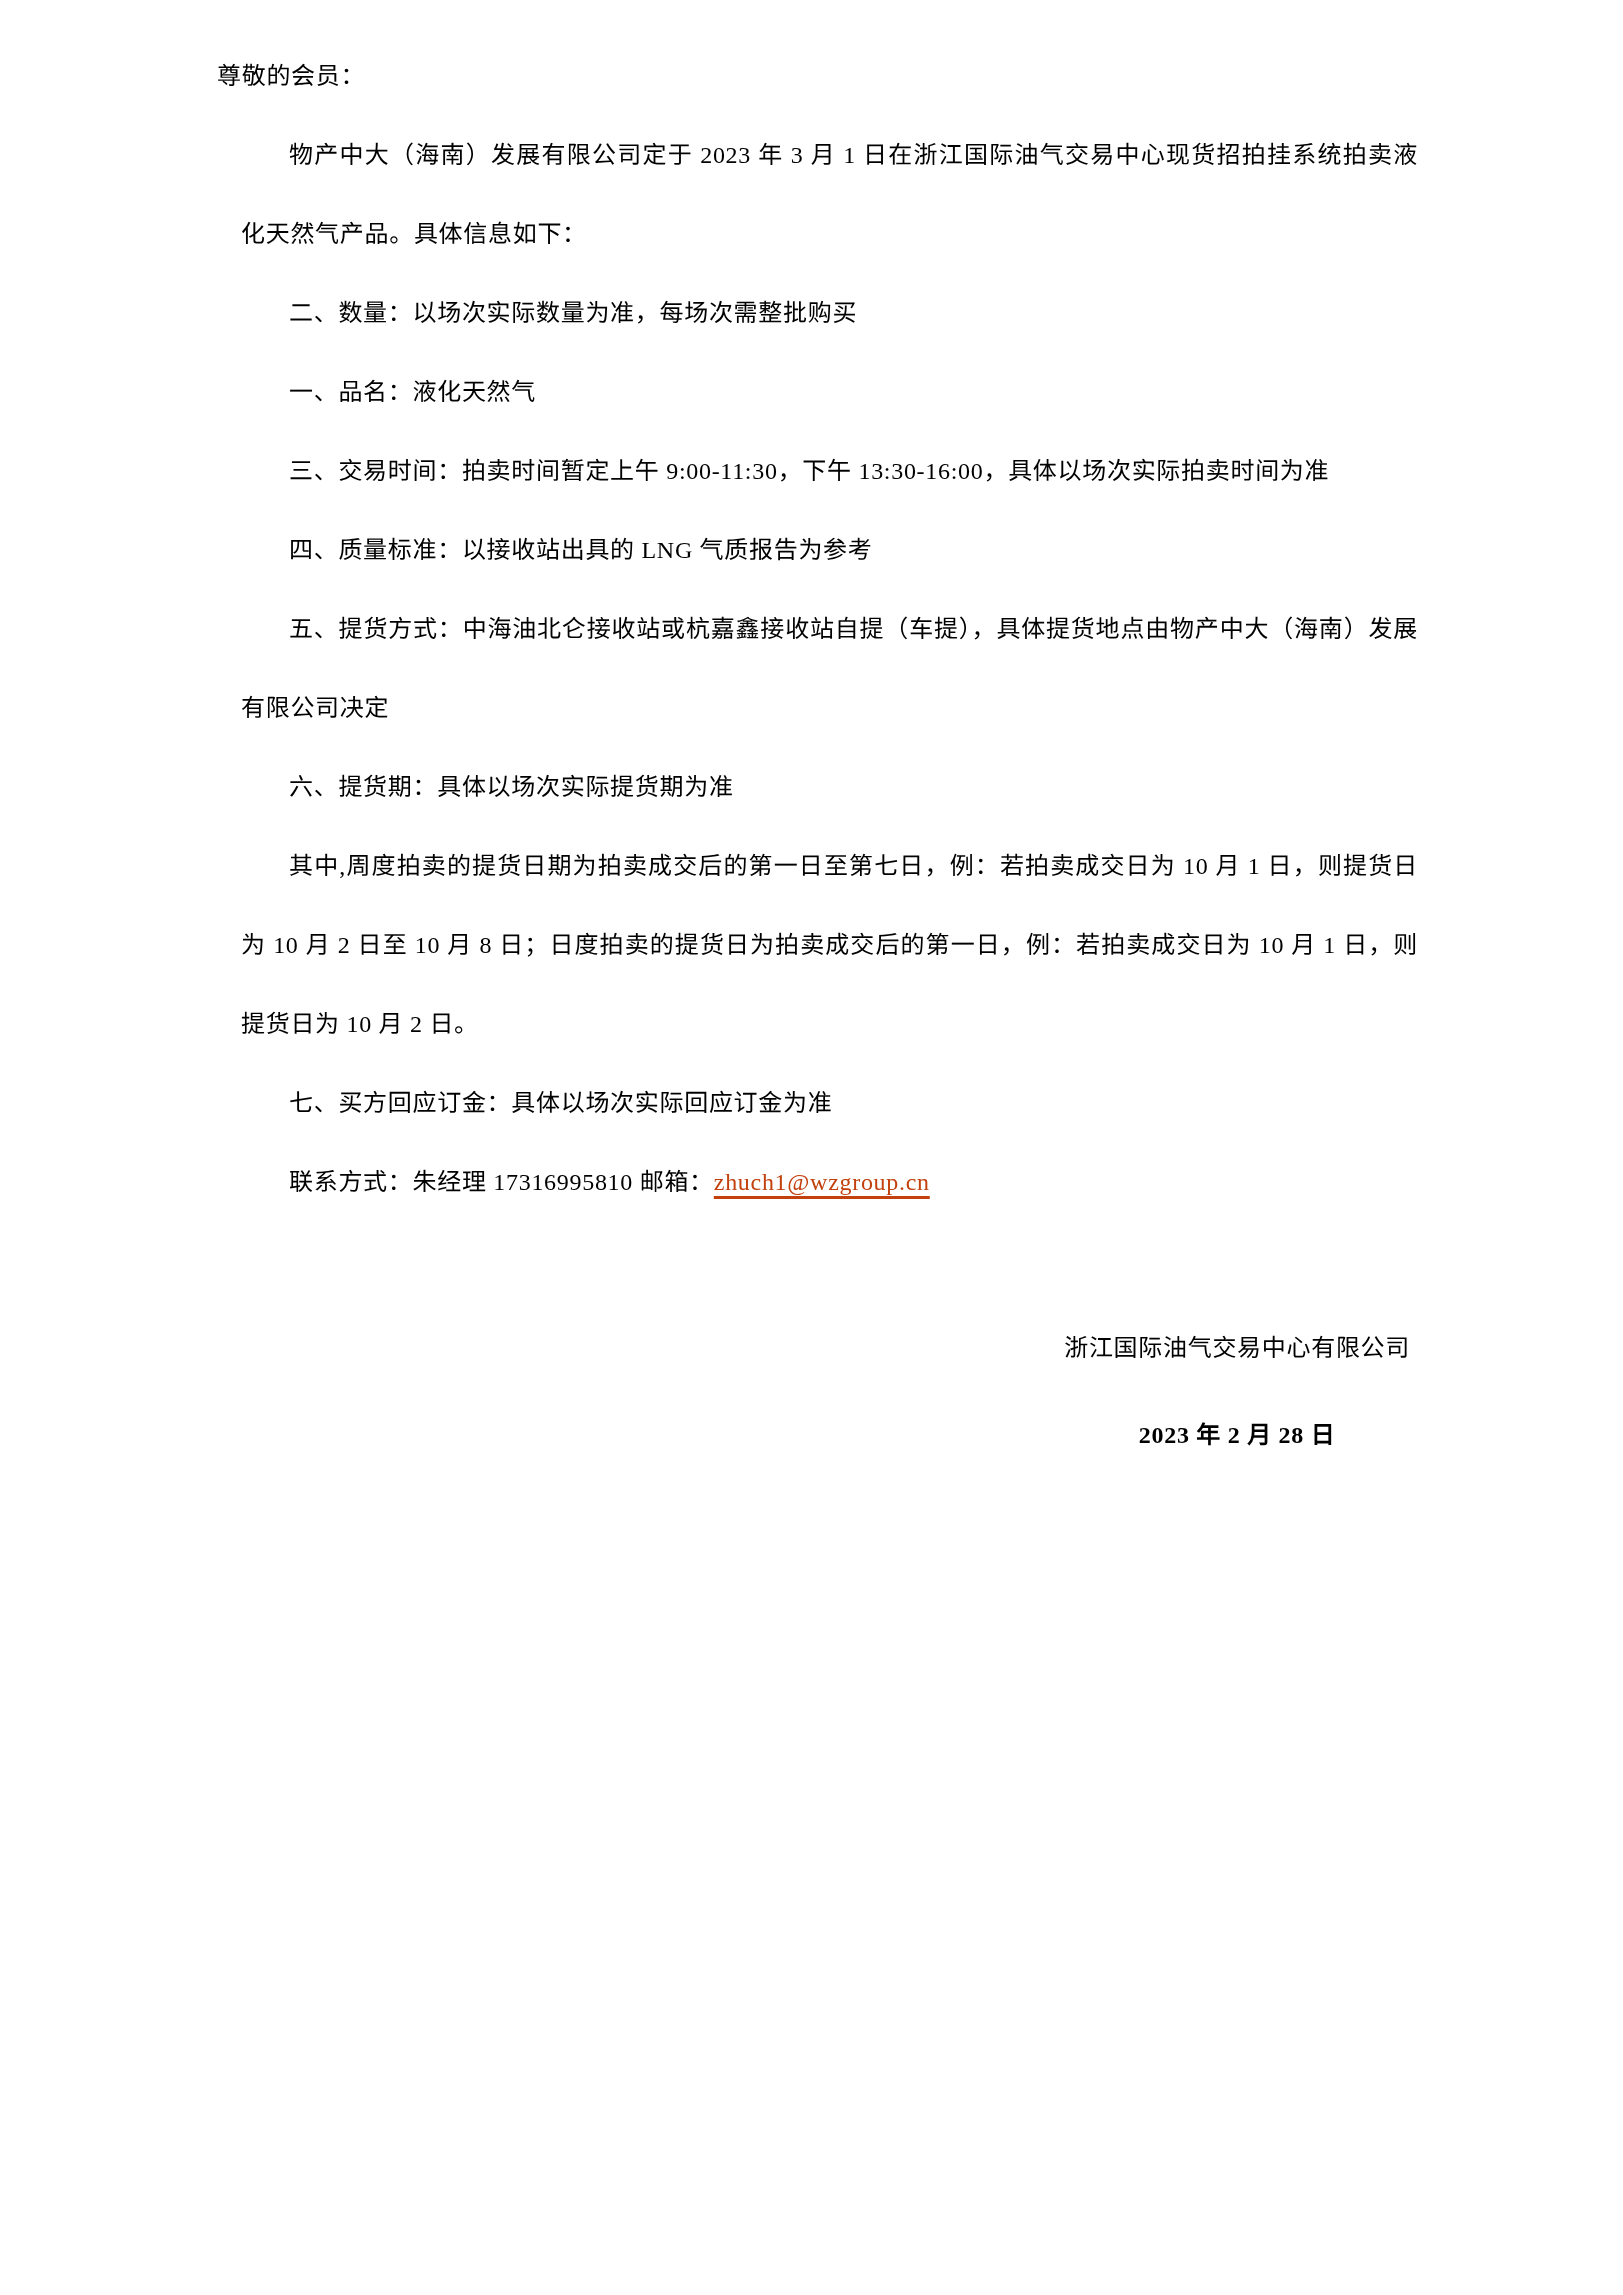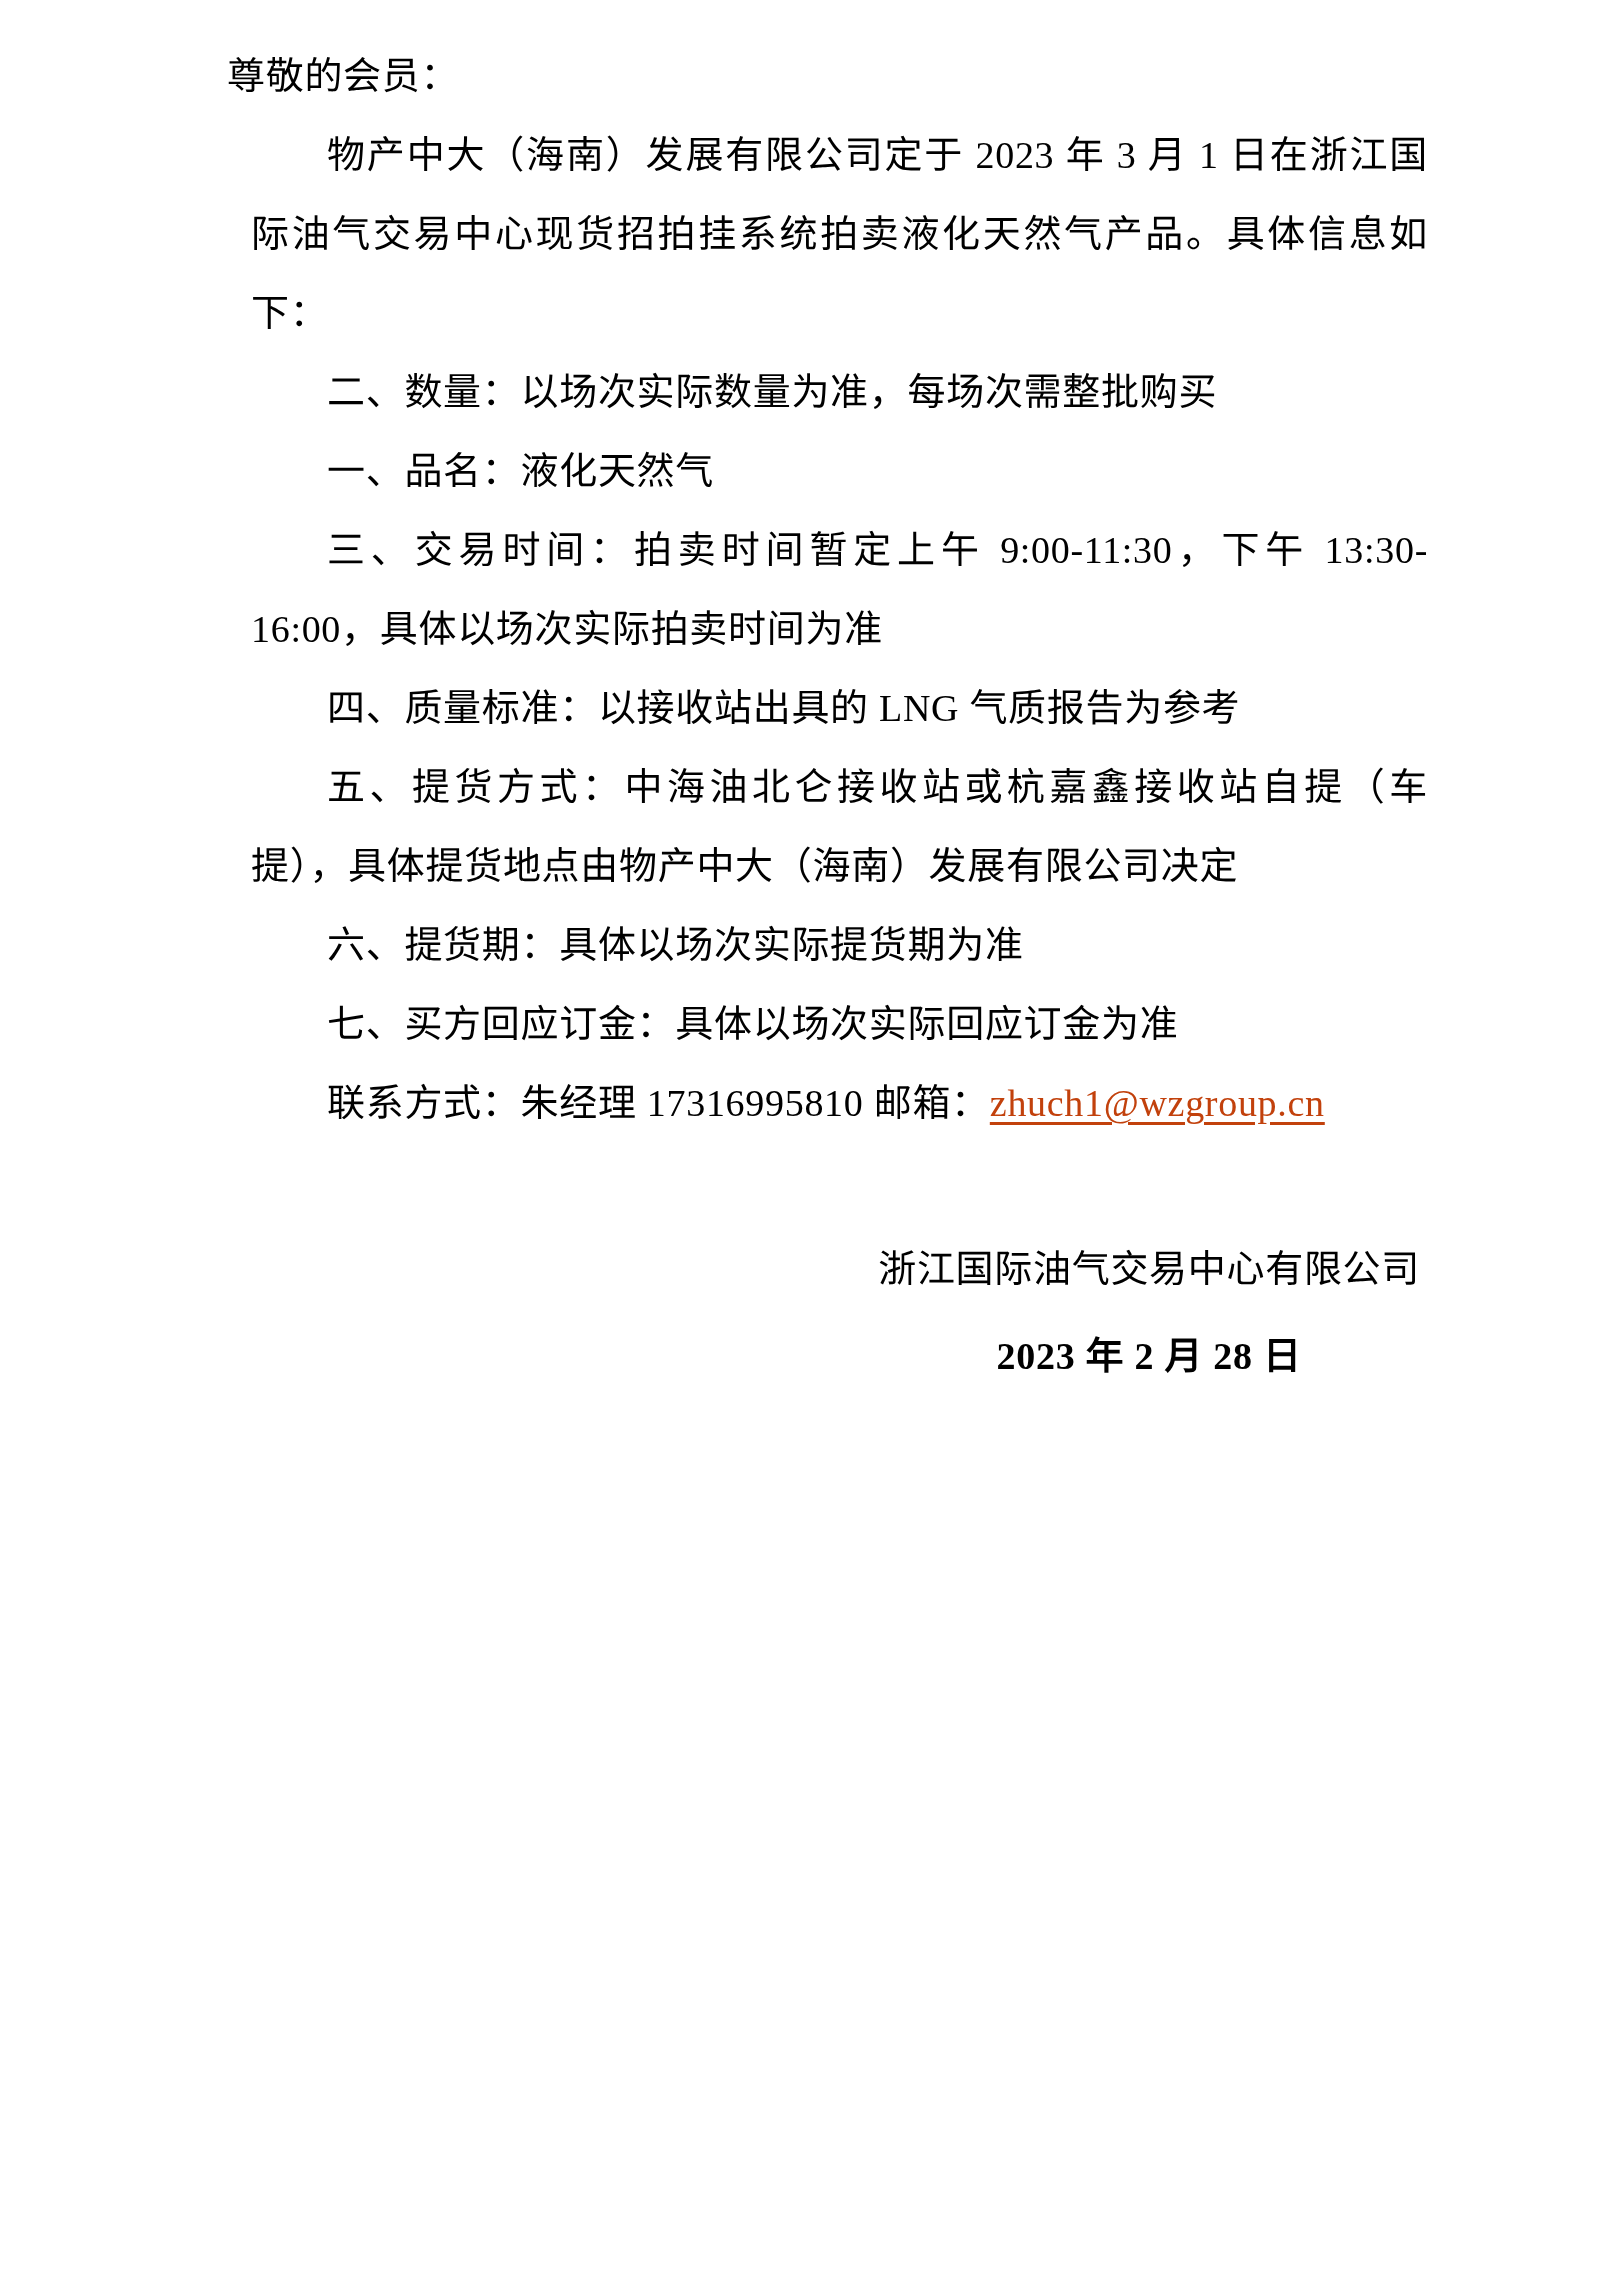--- a/index.html
+++ b/index.html
@@ -9,25 +9,25 @@
   }
   .page {
     position: relative;
     width: 1623px;
     height: 2295px;
     background: #ffffff;
     overflow: hidden;
   }
   .content {
     position: absolute;
-    left: 227px;
+    left: 217px;
     top: 37px;
     width: 1201px;
     font-family: "Liberation Serif", "DejaVu Serif", serif;
-    font-size: 38px;
+    font-size: 24px;
     line-height: 79px;
     color: #000000;
     text-align: justify;
     text-justify: inter-ideograph;
     letter-spacing: 0.7px;
   }
   p.para {
     margin: 0;
     padding: 0;
   }
@@ -66,20 +66,21 @@
   <div class="content">
     <div id="paragraphs">
         <p class="para">尊敬的会员：</p>
         <p class="para indent">物产中大（海南）发展有限公司定于 2023 年 3 月 1 日在浙江国际油气交易中心现货招拍挂系统拍卖液化天然气产品。具体信息如下：</p>
         <p class="para indent">二、数量：以场次实际数量为准，每场次需整批购买</p>
         <p class="para indent">一、品名：液化天然气</p>
         <p class="para indent">三、交易时间：拍卖时间暂定上午 9:00-11:30，下午 13:30-16:00，具体以场次实际拍卖时间为准</p>
         <p class="para indent">四、质量标准：以接收站出具的 LNG 气质报告为参考</p>
         <p class="para indent">五、提货方式：中海油北仑接收站或杭嘉鑫接收站自提（车提），具体提货地点由物产中大（海南）发展有限公司决定</p>
         <p class="para indent">六、提货期：具体以场次实际提货期为准</p>
+        <p class="para indent">其中,周度拍卖的提货日期为拍卖成交后的第一日至第七日，例：若拍卖成交日为 10 月 1 日，则提货日为 10 月 2 日至 10 月 8 日；日度拍卖的提货日为拍卖成交后的第一日，例：若拍卖成交日为 10 月 1 日，则提货日为 10 月 2 日。</p>
         <p class="para indent">七、买方回应订金：具体以场次实际回应订金为准</p>
         <p class="para indent"><span>联系方式：朱经理 17316995810 邮箱：</span><a class="email-link" href="mailto:zhuch1@wzgroup.cn">zhuch1@wzgroup.cn</a></p>
       </div>
     <div class="signature">
       <div class="sig-inner">
         <p class="sig-company">浙江国际油气交易中心有限公司</p>
         <p class="sig-date">2023 年 2 月 28 日</p>
       </div>
     </div>
   </div>

